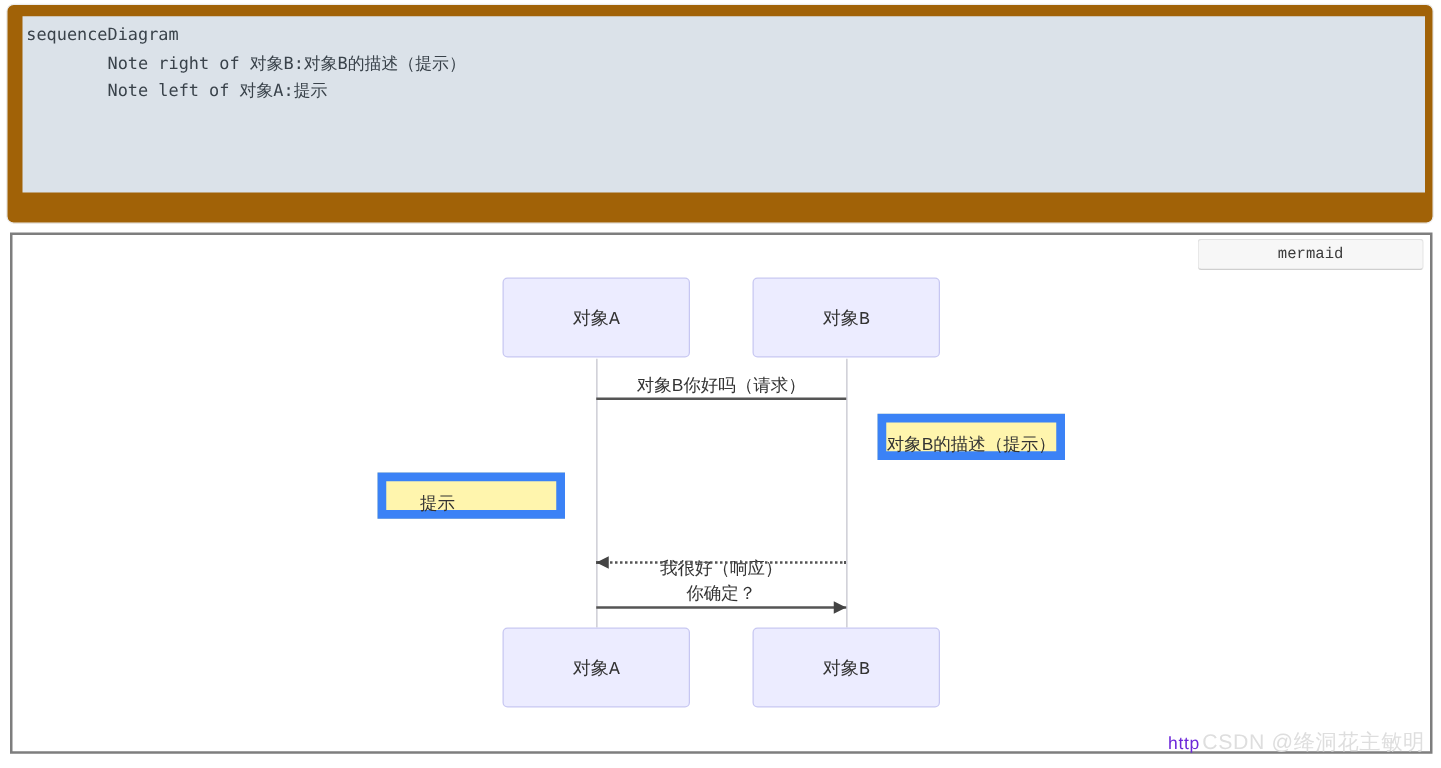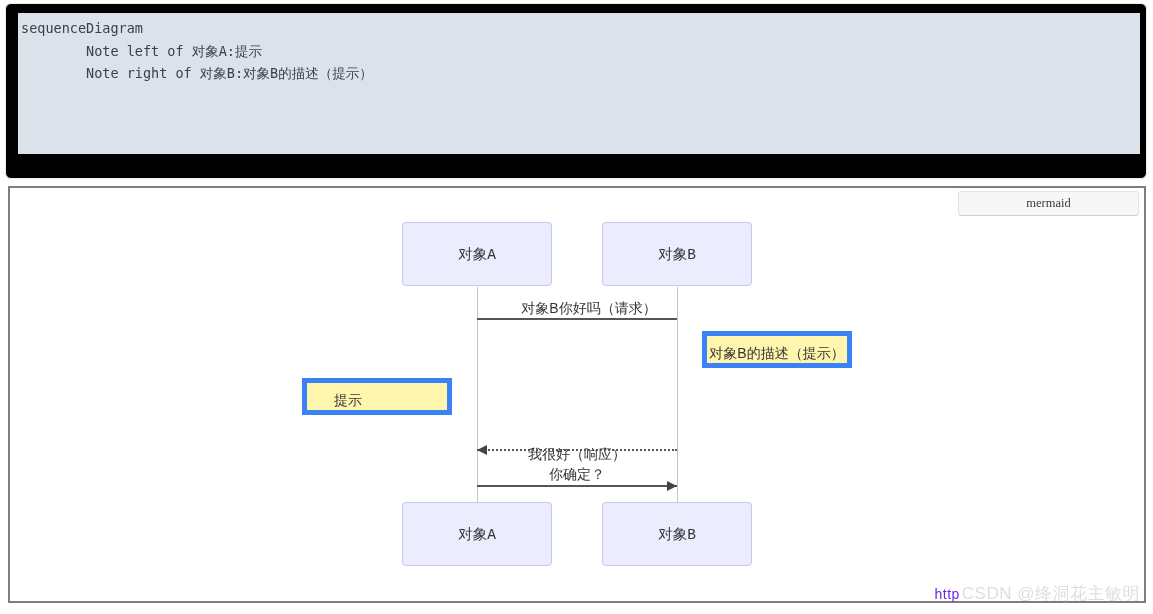--- a/index.html
+++ b/index.html
@@ -6,40 +6,40 @@
   html,body { background:#ffffff; }
   .page {
     position:relative; width:1153px; height:614px;
     background:#ffffff; overflow:hidden;
     font-family:"Liberation Sans", sans-serif;
   }
 
   
   .code-card {
     position:absolute; left:5px; top:3px; width:1142px; height:176px;
-    background:#000000; border:1px solid #ececec; border-radius:6px;
+    background:#a16207; border:1px solid #ececec; border-radius:6px;
   }
   .code-pre {
     position:absolute; left:12px; top:9px; width:1122px; height:141px;
     background:#dbe2e9; padding:4px 0 0 3px;
     font-family:"DejaVu Sans Mono", monospace;
     font-size:13.5px; line-height:22.5px; color:#39424a;
   }
   .code-line { white-space:pre; }
 
   
   .diagram-panel {
     position:absolute; left:8px; top:186px; width:1138px; height:417px;
     background:#ffffff; border:2px solid #7e7e7e;
   }
   .mermaid-badge {
     position:absolute; left:958px; top:191px; width:181px; height:25px;
     background:#f7f7f7; border:1px solid #e3e3e3; border-bottom-color:#cfcfcf;
     border-radius:3px; text-align:center; line-height:23px;
-    font-family:Liberation Serif, serif; font-size:12.5px; color:#3c3c3c;
+    font-family:Liberation Mono, monospace; font-size:12.5px; color:#3c3c3c;
   }
 
   
   .actor {
     position:absolute; width:150px; height:64px;
     background:#ECECFF; border:1px solid #c7c7f2; border-radius:4px;
     display:flex; align-items:center; justify-content:center;
     font-size:14.5px; color:#333333;font-family:Liberation Mono, monospace;
   }
   .actor-a-top    { left:402px; top:222px; }
@@ -52,21 +52,21 @@
     position:absolute; top:287px; width:1px; height:215px; background:#c3c3cd;
   }
   .lifeline-a { left:477px; }
   .lifeline-b { left:677px; }
 
   
   .msg-label {
     position:absolute; left:477px; width:200px; text-align:center;
     font-size:14px; color:#333333; background:transparent;
   }
-  .msg1-label { top:300px;margin-left:12px; }
+  .msg1-label { top:300px; }
   .msg2-label { top:446px;font-family:Liberation Serif, serif; }
   .msg3-label { top:466px; }
   .msg-line-solid {
     position:absolute; left:477px; width:200px; height:0;
     border-top:2px solid #555555;
   }
   .msg1-line { top:318px; }
   .msg3-line { top:485px; }
   .msg-line-dotted {
     position:absolute; left:477px; width:200px; height:0;
@@ -80,21 +80,21 @@
   }
   .arrow-right {
     left:667px; top:481px;
     border-top:5px solid transparent; border-bottom:5px solid transparent;
     border-left:10px solid #444444;
   }
 
   
   .note {
     position:absolute; width:150px; height:37px;
-    background:#fff5ad; border:5px solid #3b82f6;
+    background:#fff5ad; border:7px solid #3b82f6;
     font-size:14px; color:#333333; line-height:35px;
   }
   .note-right { left:702px; top:331px; text-align:center; }
   .note-left  { left:302px; top:378px; padding-left:27px; text-align:left; }
 
   
   .watermark {
     position:absolute; right:13px; top:582px;
     font-size:17px; color:#dedede; letter-spacing:0.5px;
     white-space:nowrap;
@@ -102,22 +102,22 @@
   .watermark .wm-prefix { color:#6d28d9; font-size:14px; margin-right:2px; }
 </style>
 </head>
 <body>
 
 <div class="page">
 
   <div class="code-card">
     <div class="code-pre">
       <div class="code-line">sequenceDiagram</div>
+      <div class="code-line">        Note right of 对象B:对象B的描述（提示）</div>
       <div class="code-line">        Note left of 对象A:提示</div>
-      <div class="code-line">        Note right of 对象B:对象B的描述（提示）</div>
     </div>
   </div>
 
   <div class="diagram-panel"></div>
 
   <div class="mermaid-badge">mermaid</div>
 
   <div class="lifeline lifeline-a"></div>
   <div class="lifeline lifeline-b"></div>
 

